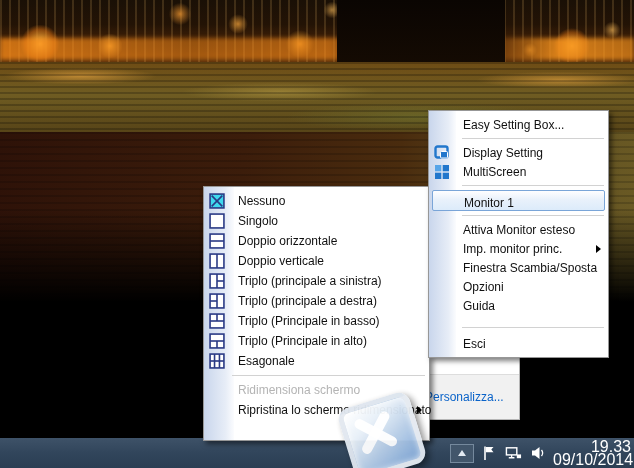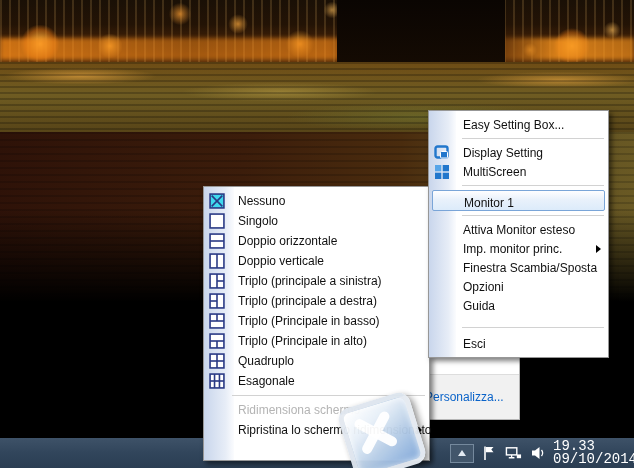--- a/index.html
+++ b/index.html
@@ -78,21 +78,21 @@
   .wm-tile svg{position:absolute;left:0;top:0;}
 
   
   .taskbar{position:absolute;left:0;bottom:0;width:634px;height:30px;z-index:2;
     background:linear-gradient(180deg,#3e5268 0%,#31455b 50%,#2b3e53 100%);}
   .tray{position:absolute;right:3px;top:0;height:100%;display:flex;align-items:center;gap:7px;z-index:5;}
   .tray-btn{width:22px;height:17px;background:#42566b;border:1px solid #75899d;
     display:flex;align-items:center;justify-content:center;cursor:pointer;}
   .tri-up{width:0;height:0;border-left:4px solid transparent;border-right:4px solid transparent;border-bottom:6px solid #e2eaf2;}
   .tray-ico{width:17px;height:17px;display:flex;align-items:center;justify-content:center;cursor:pointer;}
-  .clock{width:78px;color:#fff;font-size:14px;line-height:13px;cursor:default;font-family:Liberation Mono, monospace;}
+  .clock{width:78px;text-align:right;color:#fff;font-size:16px;line-height:13px;cursor:default;}
 </style>
 </head>
 <body>
 
 <div class="screen">
 
   <div class="bg-base"></div>
   <div class="bg-sky"></div>
   <div class="bg-glowband"></div>
   <div class="bg-pillar"></div>
@@ -173,30 +173,20 @@
       </div>
       <div class="menu-row">
         <span class="icon-box"><svg width="16" height="16" viewBox="0 0 15 15">
             <rect x="1" y="1" width="13" height="13" fill="#ffffff" stroke="#2a3a85" stroke-width="1.5"></rect>
             <g stroke="#2a3a85" stroke-width="1.5">
               <line x1="1" y1="7.5" x2="14" y2="7.5"></line>
               <line x1="7.5" y1="7.5" x2="7.5" y2="14"></line>
             </g>
           </svg></span>
         <span>Triplo (Principale in alto)</span>
-      </div>
-      <div class="menu-row">
-        <span class="icon-box"><svg width="16" height="16" viewBox="0 0 15 15">
-            <rect x="1" y="1" width="13" height="13" fill="#ffffff" stroke="#2a3a85" stroke-width="1.5"></rect>
-            <g stroke="#2a3a85" stroke-width="1.5">
-              <line x1="7.5" y1="1" x2="7.5" y2="14"></line>
-              <line x1="1" y1="7.5" x2="14" y2="7.5"></line>
-            </g>
-          </svg></span>
-        <span>Quadruplo</span>
       </div>
       <div class="menu-row">
         <span class="icon-box"><svg width="16" height="16" viewBox="0 0 15 15">
             <rect x="1" y="1" width="13" height="13" fill="#ffffff" stroke="#2a3a85" stroke-width="1.5"></rect>
             <g stroke="#2a3a85" stroke-width="1.5">
               <line x1="5.2" y1="1" x2="5.2" y2="14"></line>
               <line x1="9.8" y1="1" x2="9.8" y2="14"></line>
               <line x1="1" y1="7.5" x2="14" y2="7.5"></line>
             </g>
           </svg></span>

